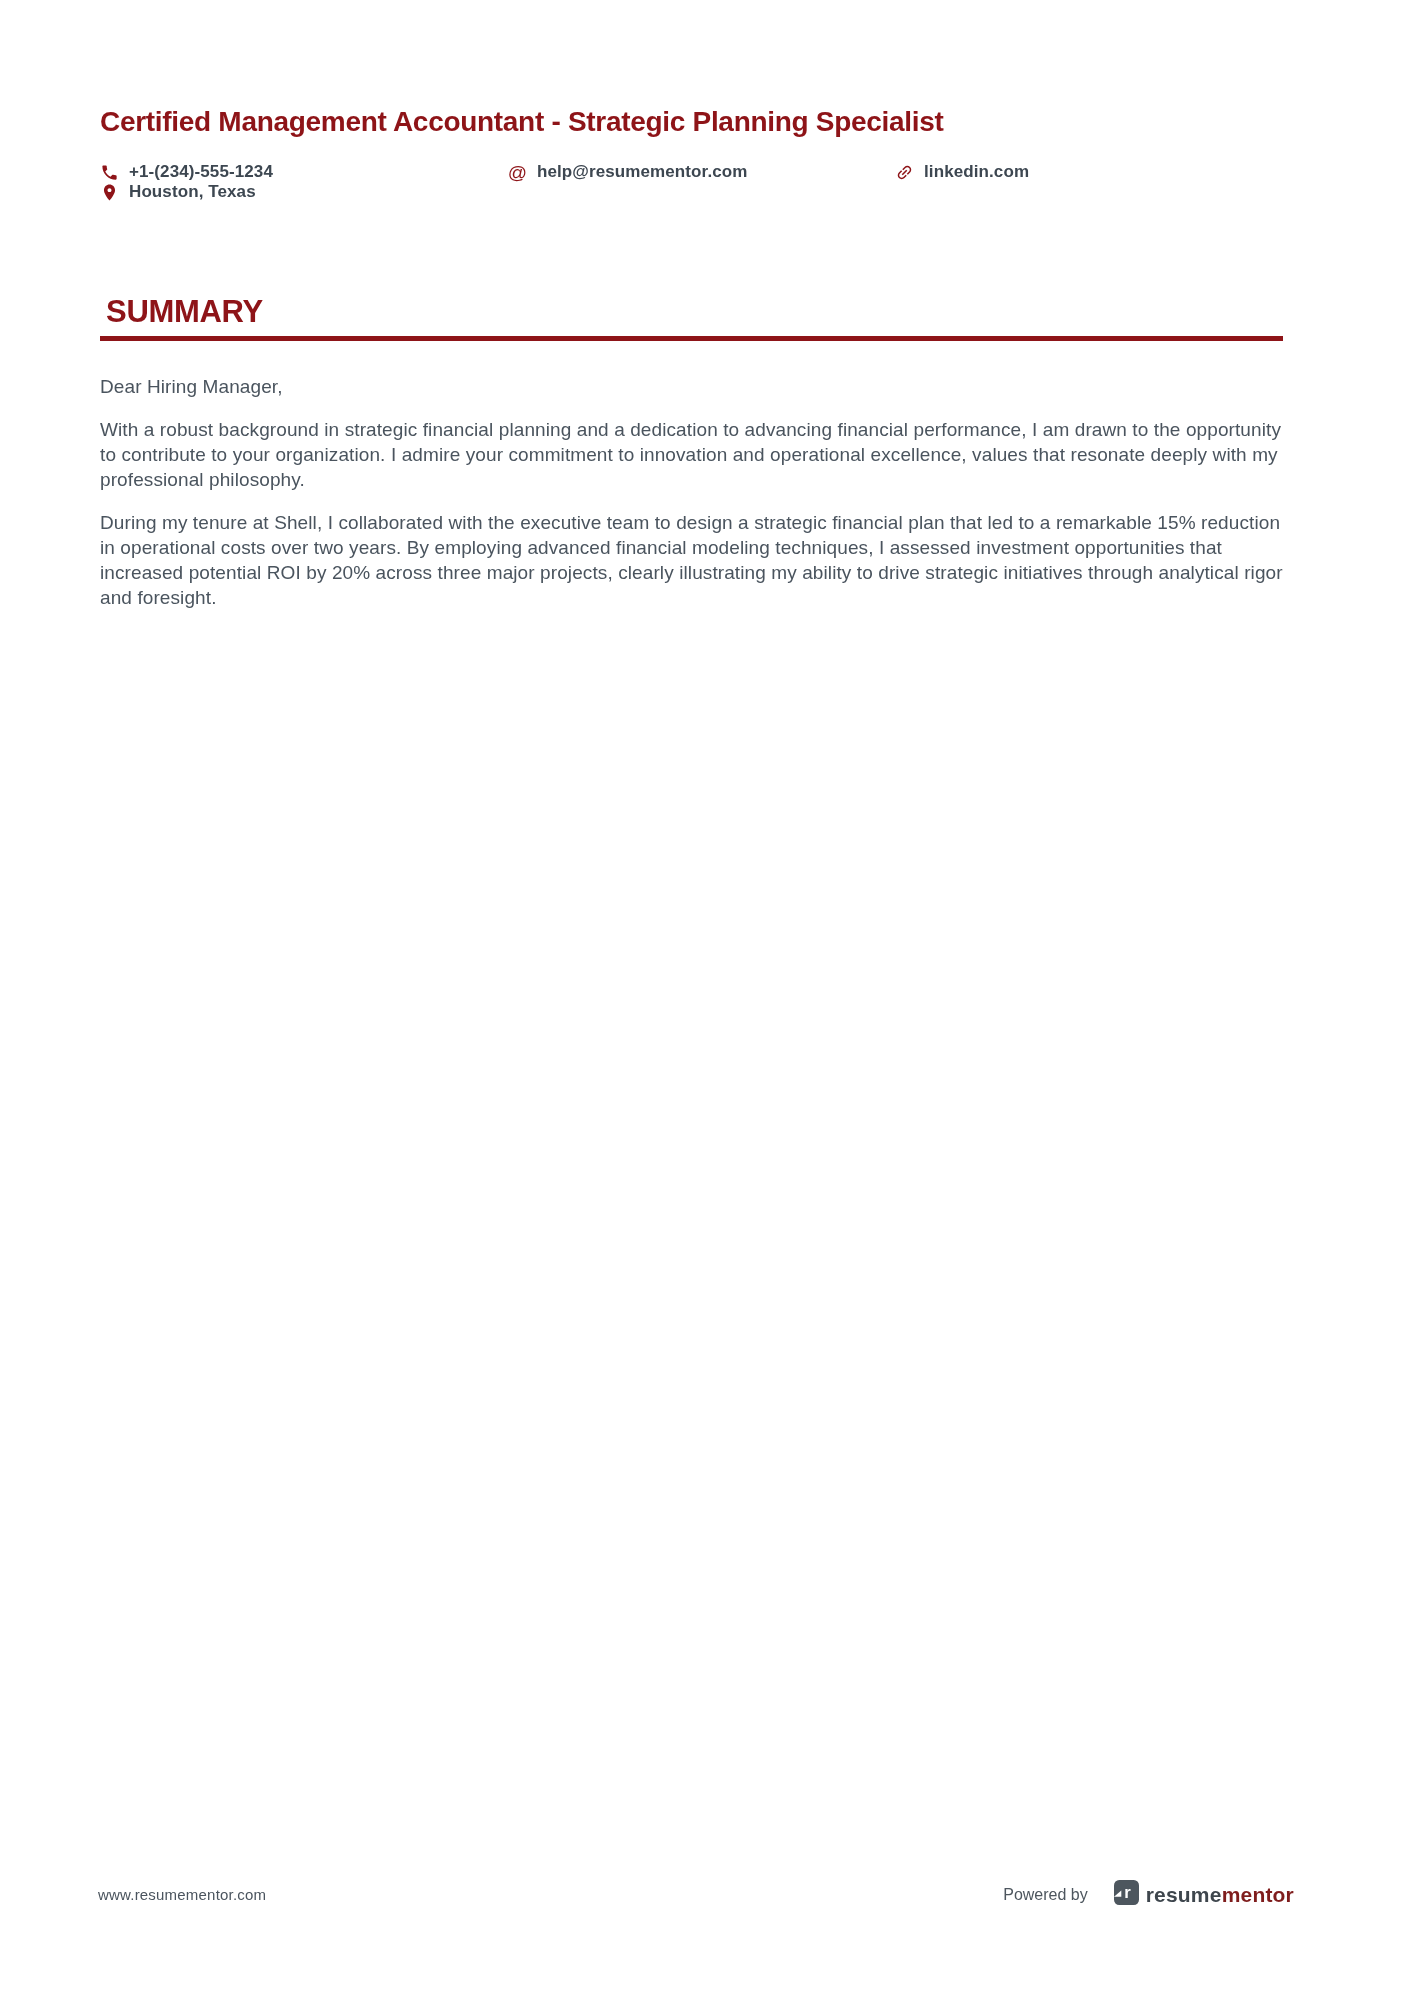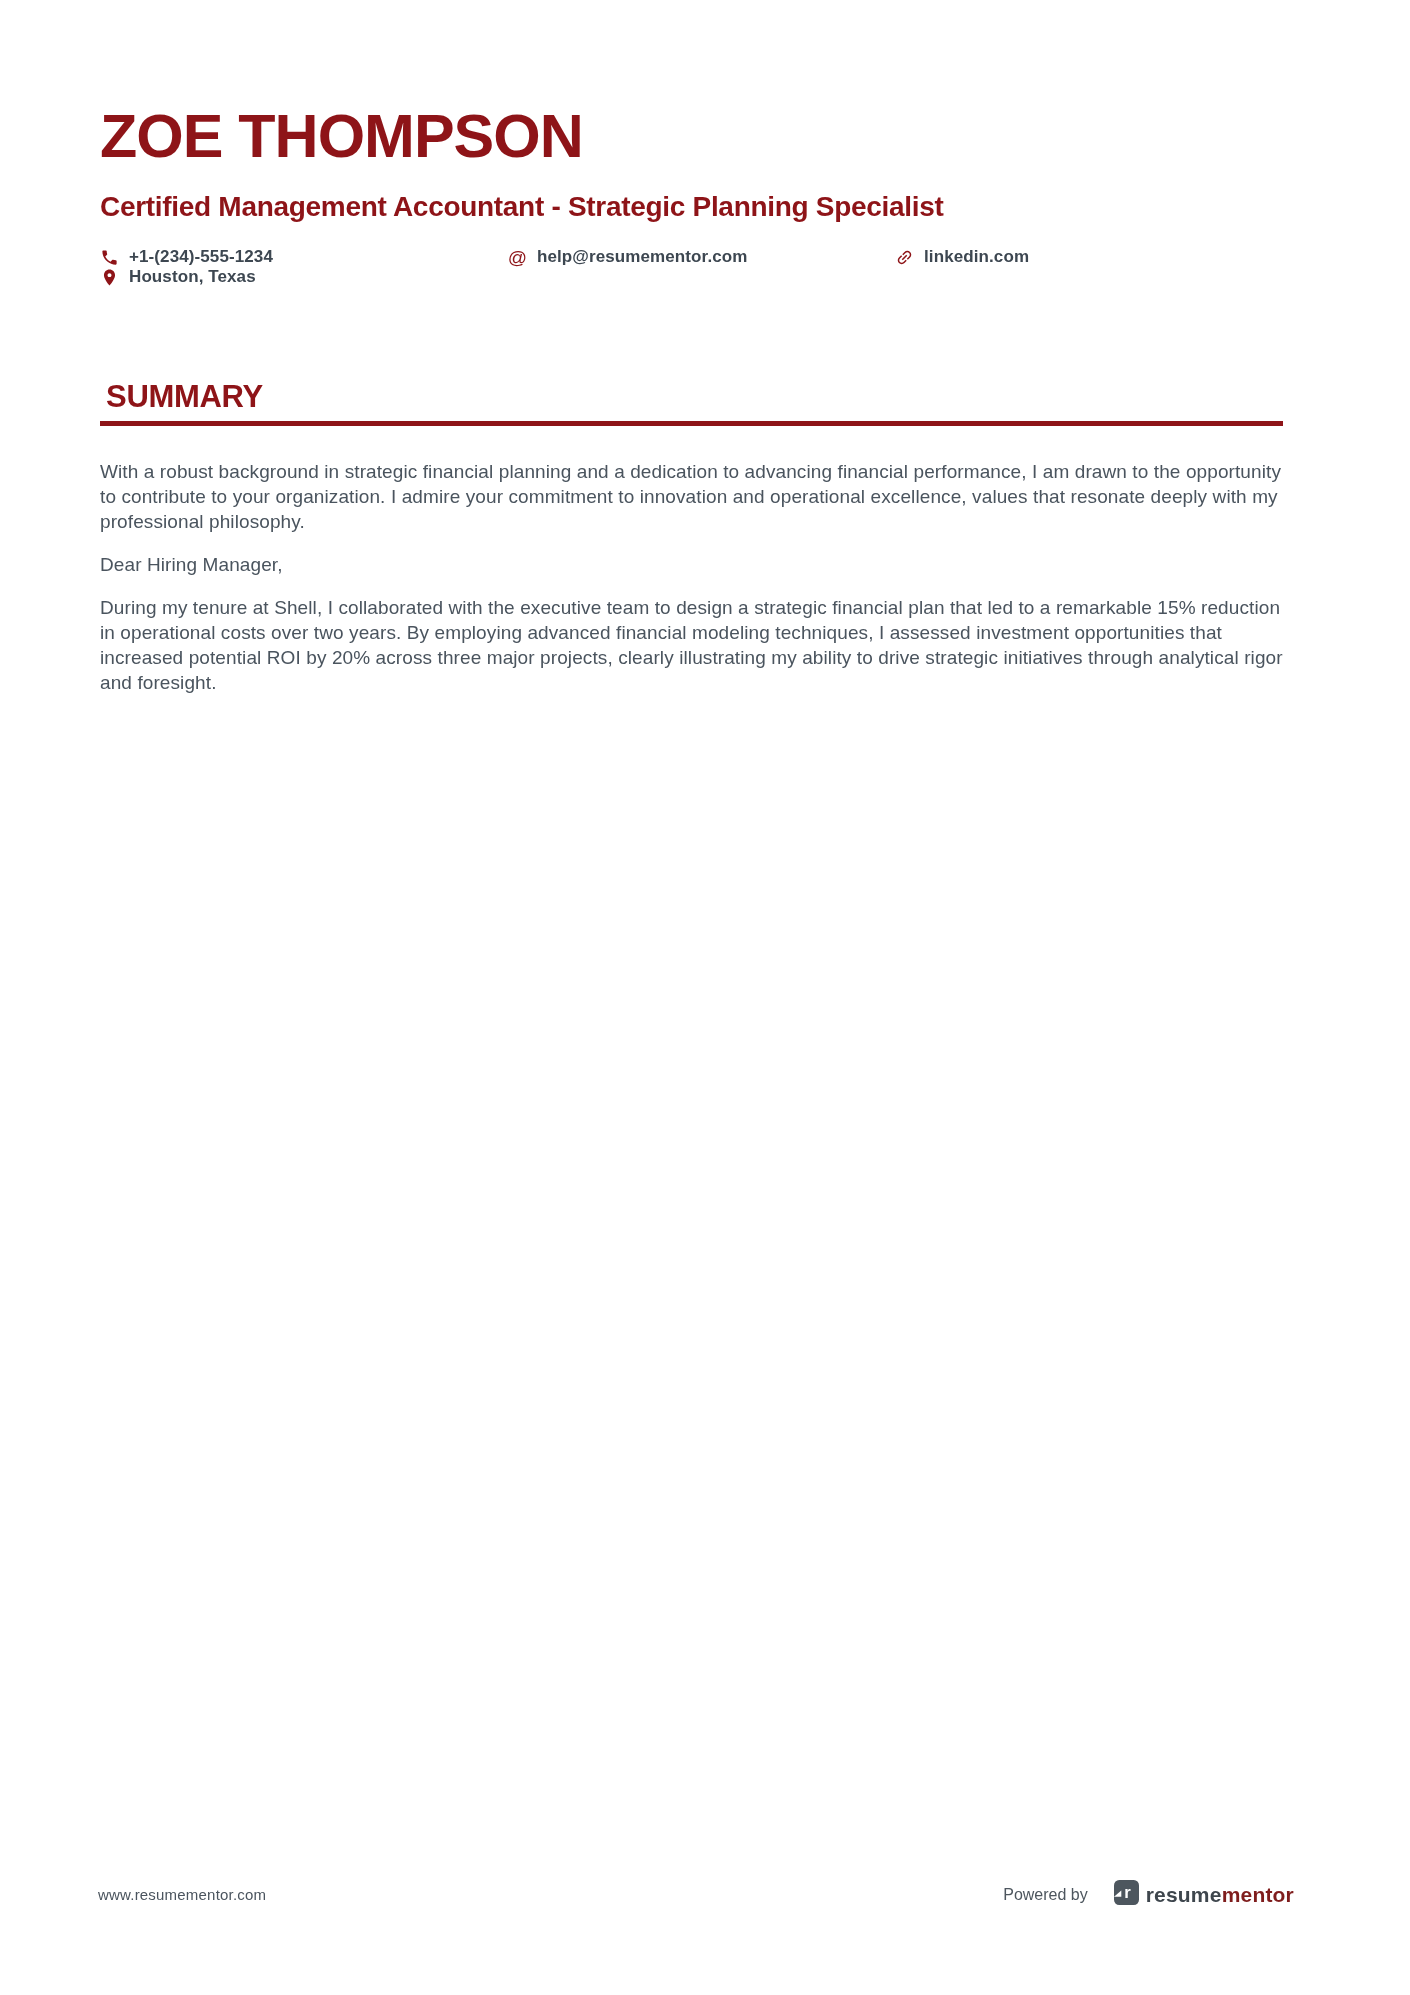--- a/index.html
+++ b/index.html
@@ -66,21 +66,20 @@
   .brand { display: flex; align-items: center; gap: 7px; }
   .brand-text { font-size: 21px; letter-spacing: 0.2px; }
   .brand-text .b1 { font-weight: 700; color: #3e464d; }
   .brand-text .b2 { font-weight: 700; color: #7f1d1d; }
 </style>
 </head>
 <body>
 
 <div class="content">
 
-  <h1 class="name">ZOE THOMPSON</h1>
 
   <div class="job-title">Certified Management Accountant - Strategic Planning Specialist</div>
 
   <div class="contact-grid">
     <div class="contact-item">
       <span class="c-icon">
         <svg width="19" height="19" viewBox="0 0 24 24">
             <path fill="#8e1418" d="M6.62 10.79c1.44 2.83 3.76 5.14 6.59 6.59l2.2-2.2c.27-.27.67-.36 1.02-.24 1.12.37 2.33.57 3.57.57.55 0 1 .45 1 1V20c0 .55-.45 1-1 1-9.39 0-17-7.61-17-17 0-.55.45-1 1-1h3.5c.55 0 1 .45 1 1 0 1.25.2 2.45.57 3.57.11.35.03.74-.25 1.02l-2.2 2.2z"></path>
           </svg>
       </span>
@@ -107,22 +106,22 @@
           </svg>
       </span>
       <span>Houston, Texas</span>
     </div>
   </div>
 
   <div class="section">
     <h2 class="section-heading">SUMMARY</h2>
     <div class="section-rule"></div>
     <div class="body-copy">
+      <p>Dear Hiring Manager,</p>
       <p>With a robust background in strategic financial planning and a dedication to advancing financial performance, I am drawn to the opportunity to contribute to your organization. I admire your commitment to innovation and operational excellence, values that resonate deeply with my professional philosophy.</p>
-      <p>Dear Hiring Manager,</p>
       <p>During my tenure at Shell, I collaborated with the executive team to design a strategic financial plan that led to a remarkable 15% reduction in operational costs over two years. By employing advanced financial modeling techniques, I assessed investment opportunities that increased potential ROI by 20% across three major projects, clearly illustrating my ability to drive strategic initiatives through analytical rigor and foresight.</p>
     </div>
   </div>
 
 </div>
 
 <div class="footer">
   <span class="footer-site">www.resumementor.com</span>
   <div class="powered">
     <span class="powered-by">Powered by</span>

